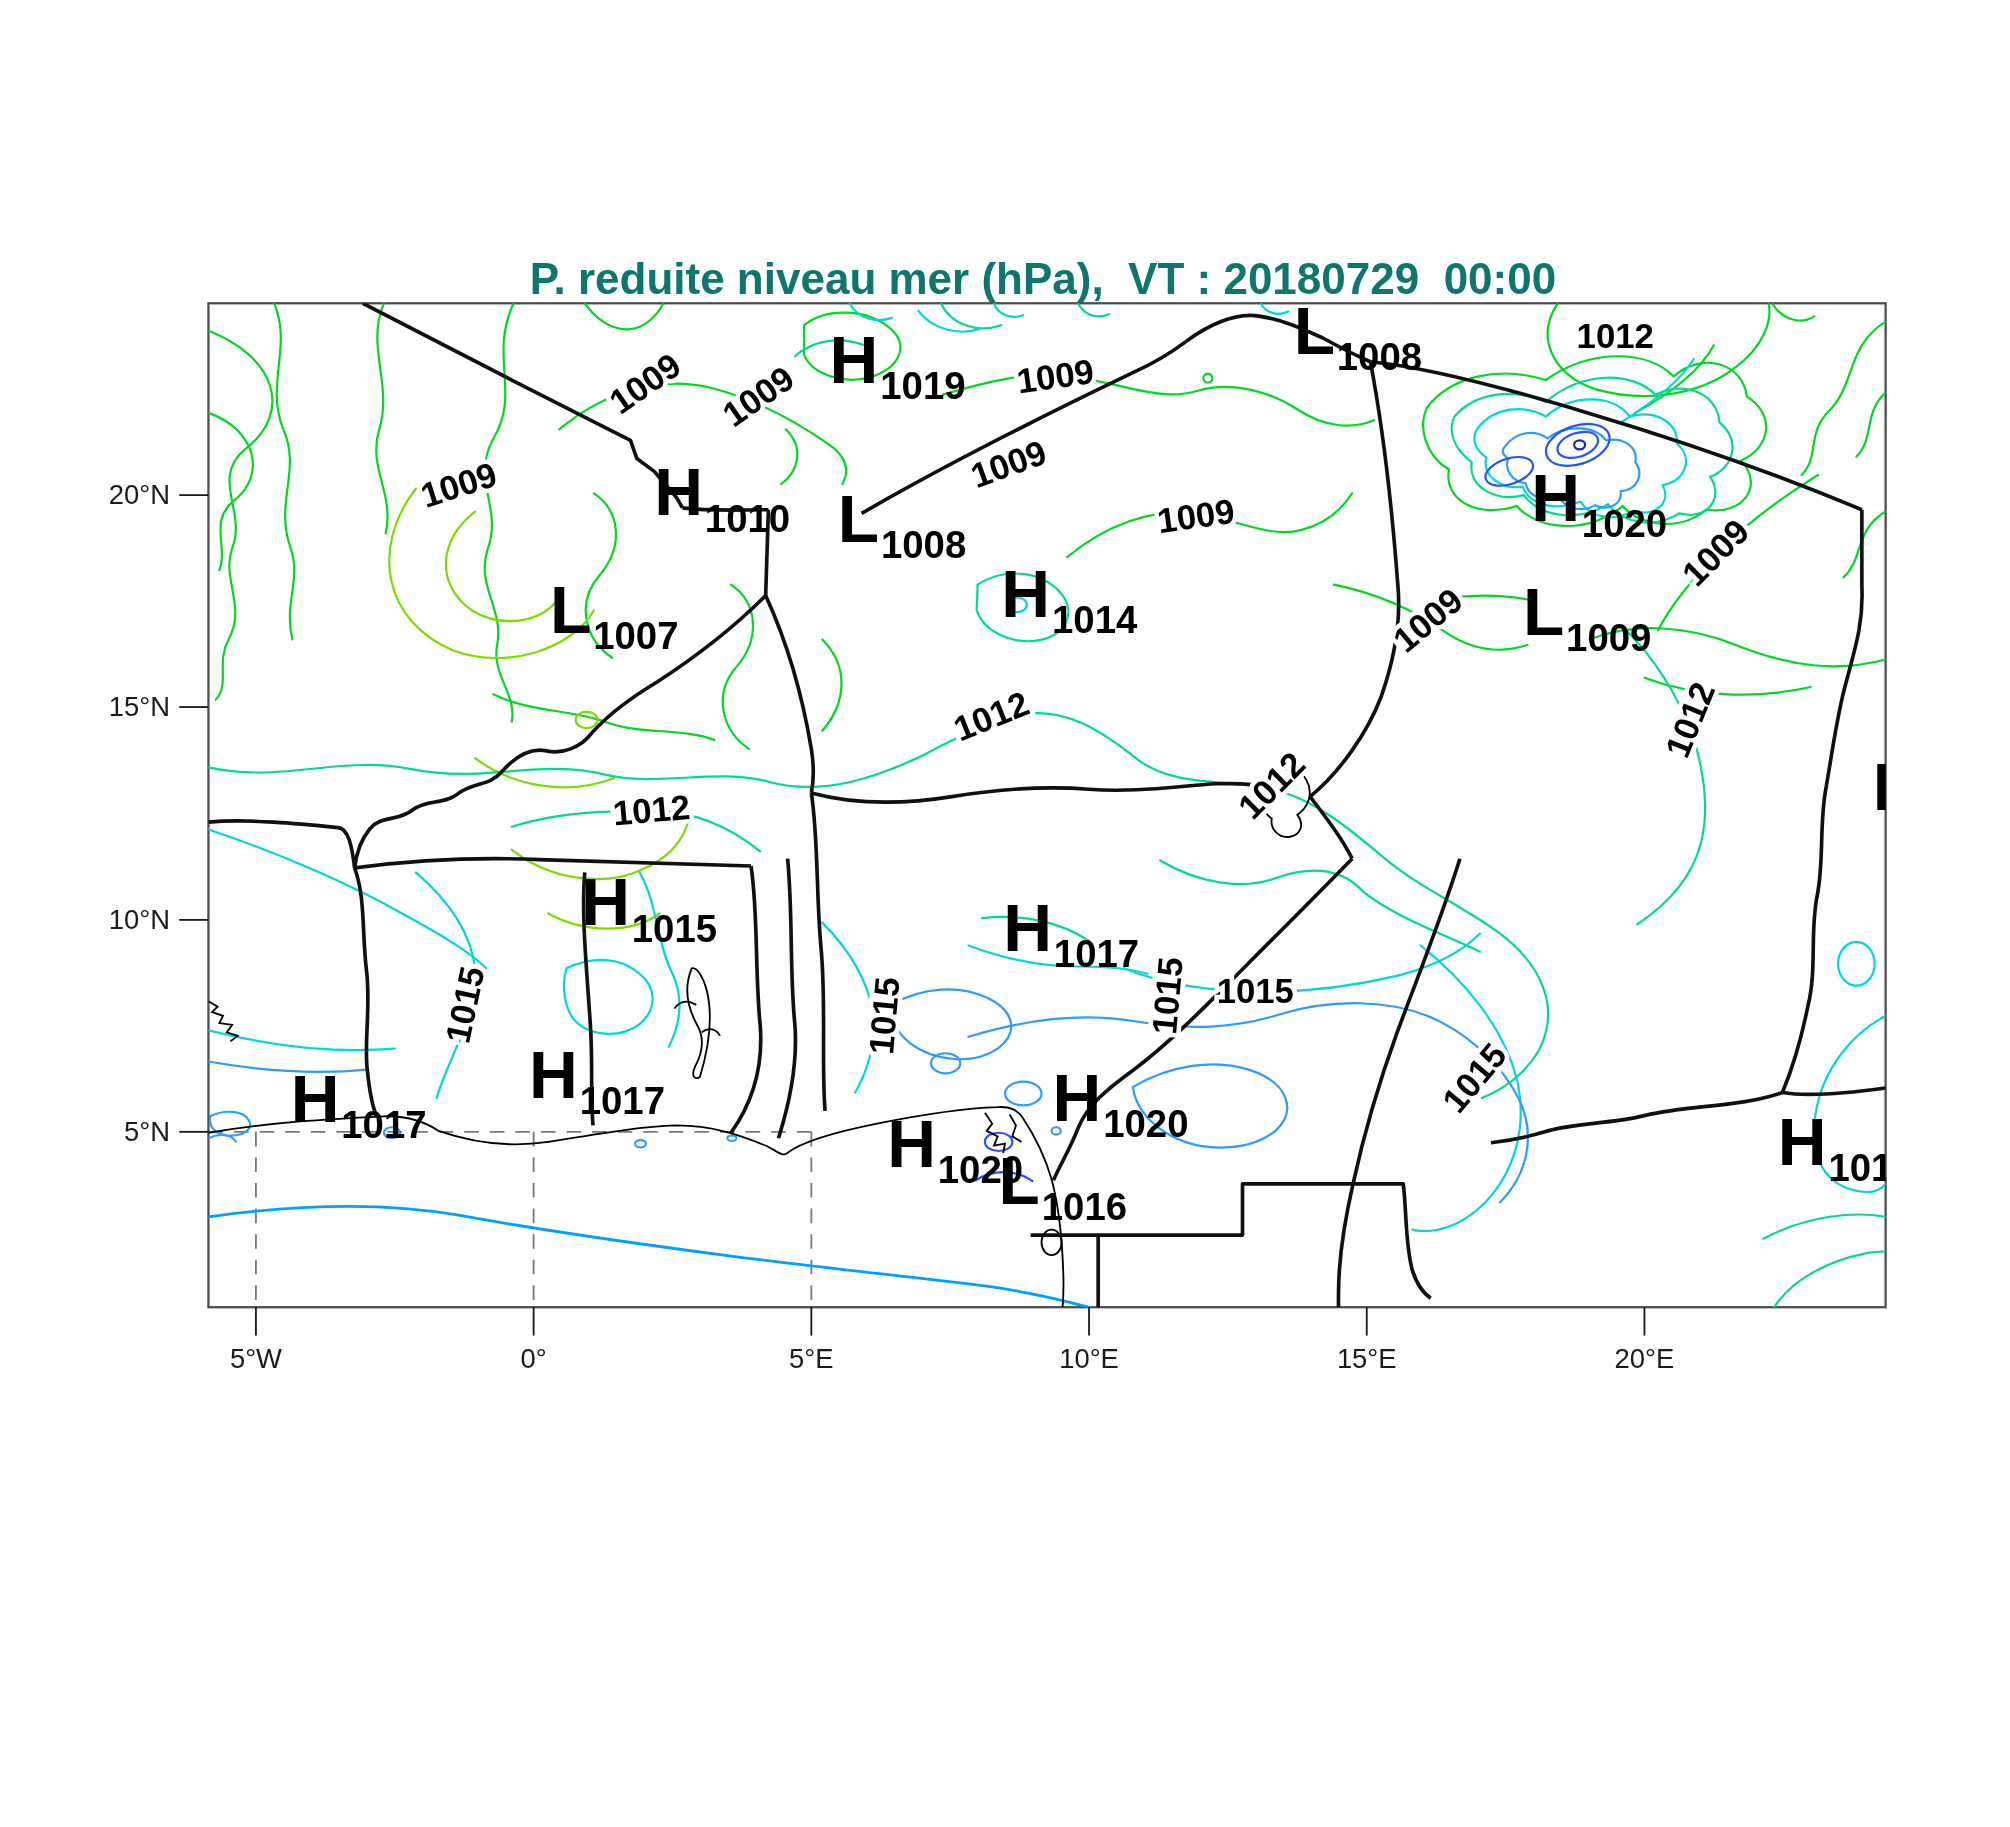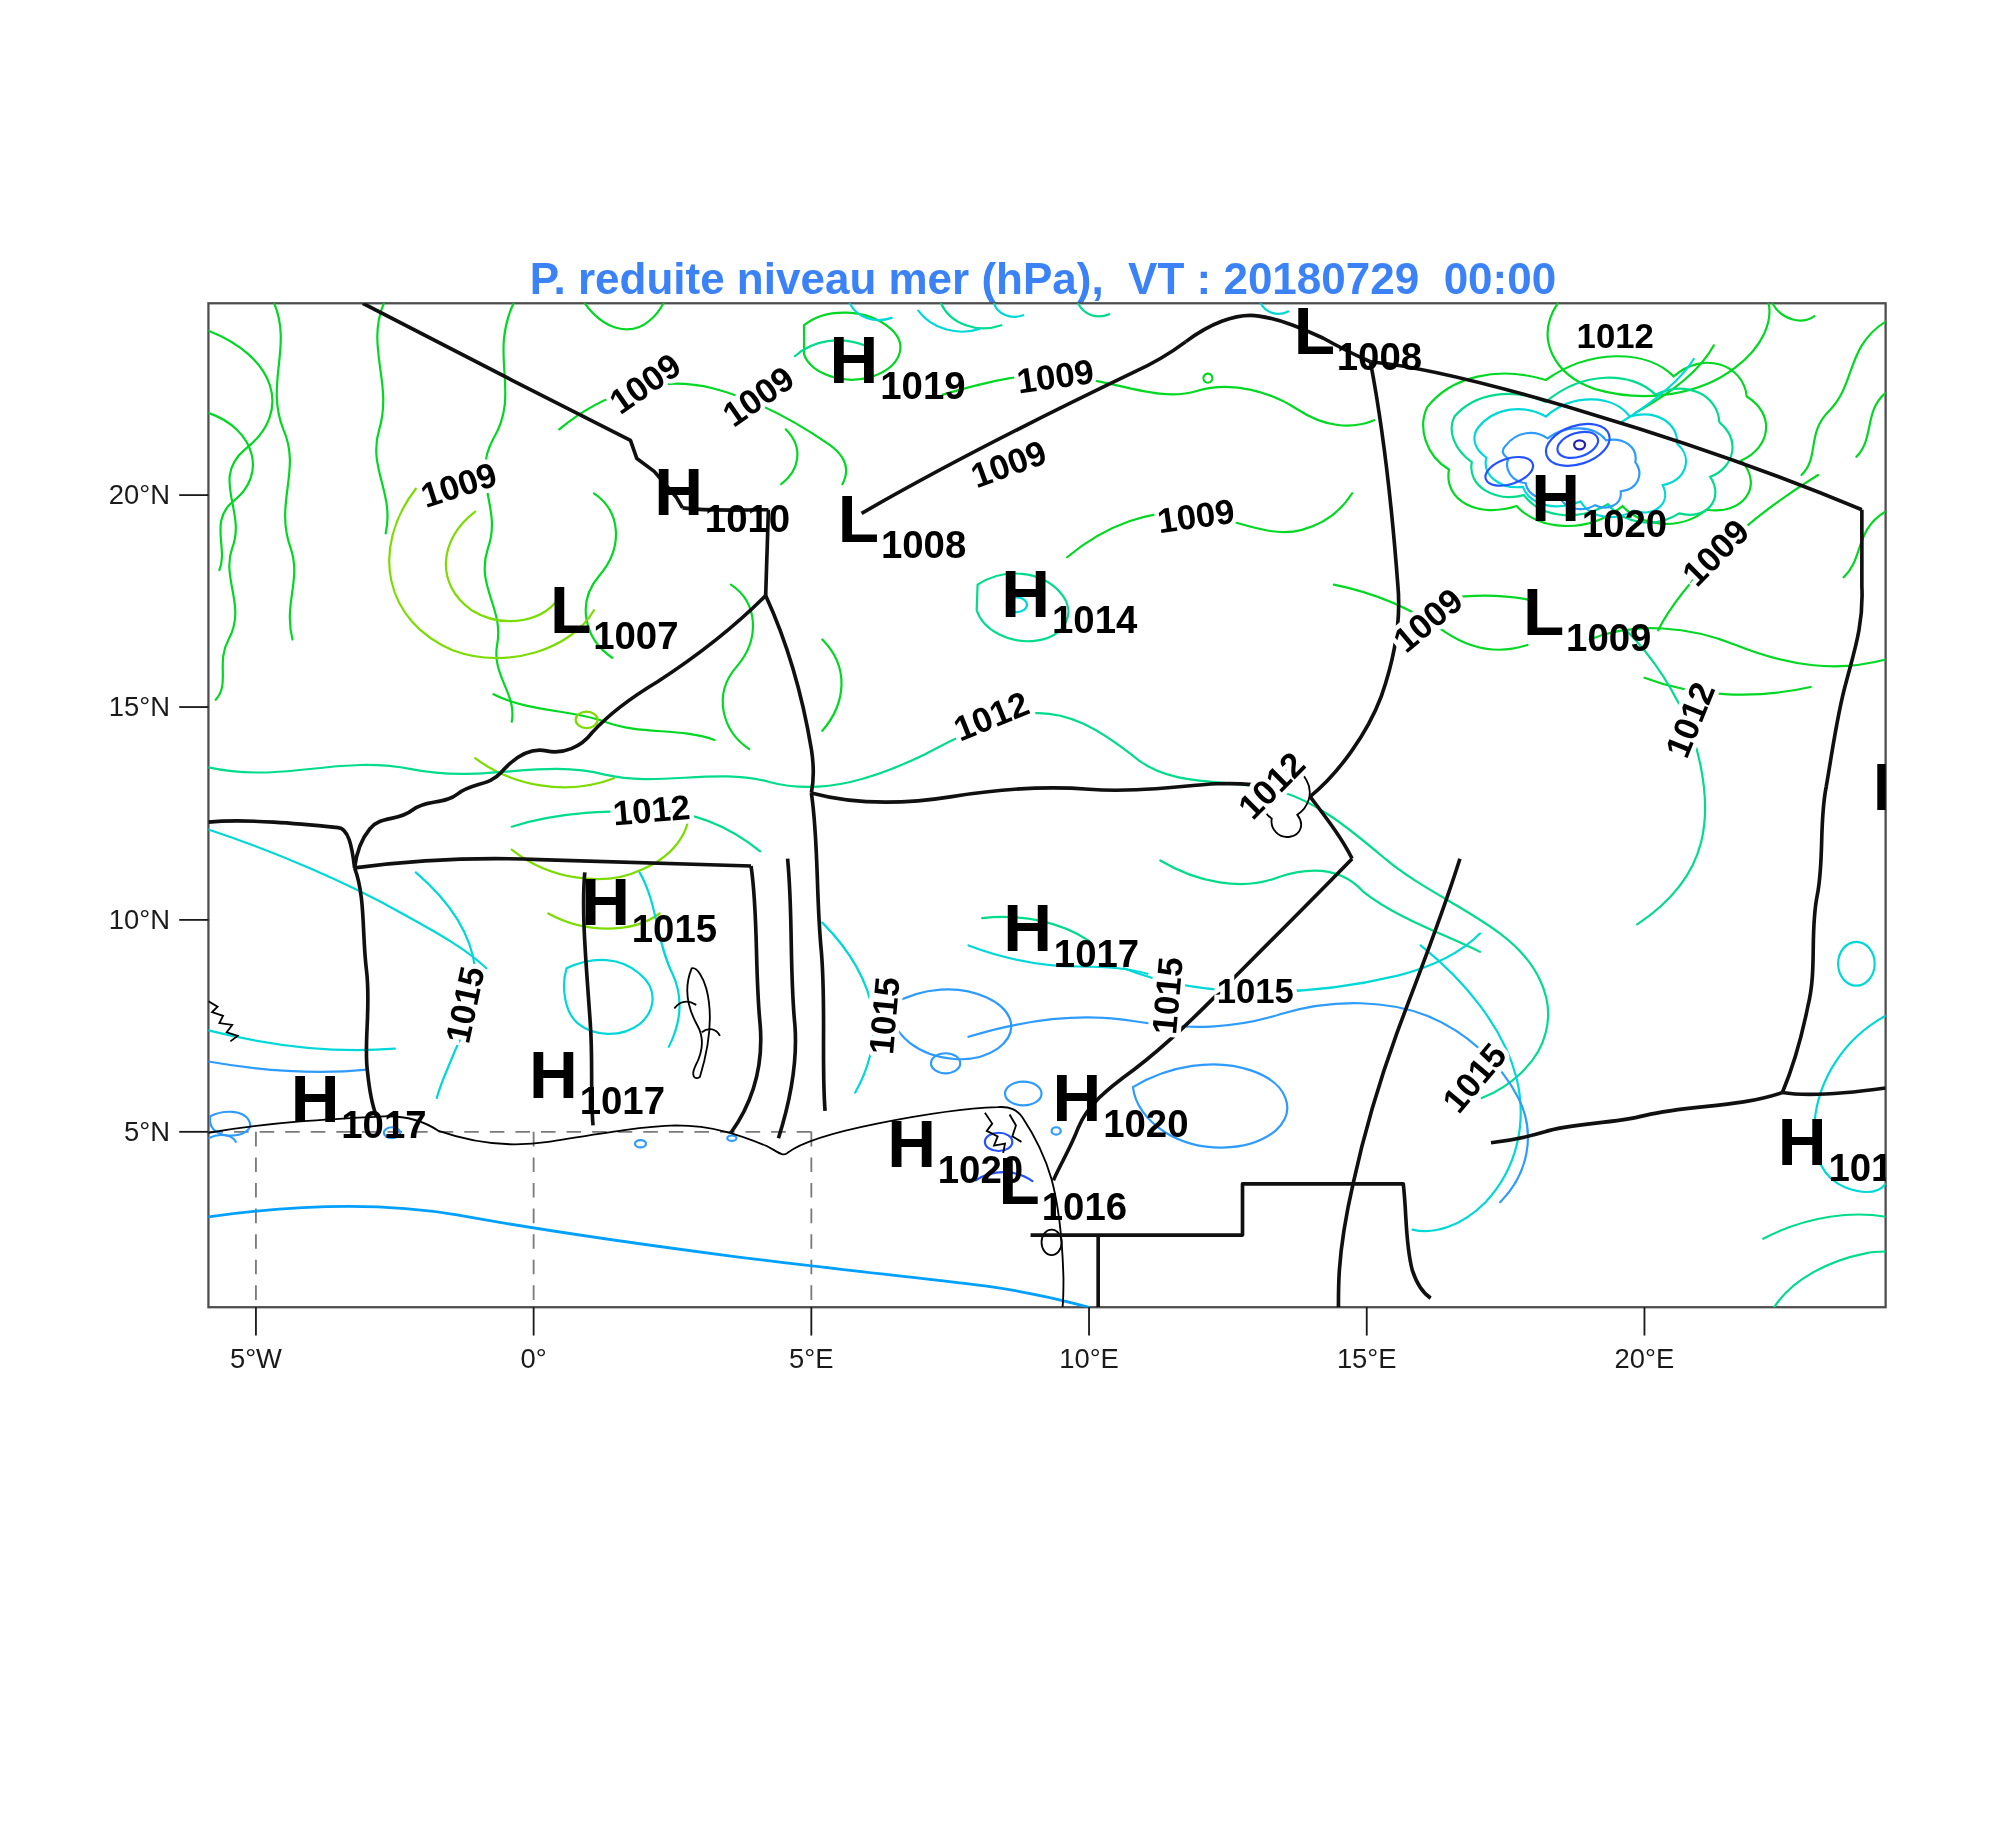--- a/index.html
+++ b/index.html
@@ -1,19 +1,19 @@
 <!DOCTYPE html>
 <html style="--green: #00d822; --chartreuse: #7cdc00; --spring: #00dc8c; --cyan: #00d8d8; --sky: #2e9bff; --blue: #2353ff; --navy: #2020b4; --ocean: #00a0ff; --border_black: #101010; --frame_gray: #4d4d4d;font-size:14.6px"><head>
 <meta charset="utf-8">
 <style>
   html,body{margin:0;padding:0;background:#ffffff;}
   #stage{position:relative;width:2010px;height:1827px;background:#fff;overflow:hidden;
          font-family:"Liberation Sans", sans-serif;}
   #plot-title{position:absolute;left:1043px;top:254px;transform:translateX(-50%);
-              white-space:pre;font-size:44px;font-weight:bold;color:#3b82f6;}
+              white-space:pre;font-size:44px;font-weight:bold;color:#0f766e;}
   svg{position:absolute;left:0;top:0;}
   .frame{fill:none;stroke:#4d4d4d;stroke-width:2.5px;}
   .grid{fill:none;stroke:#7a7a7a;stroke-width:2px;stroke-dasharray:16 12;}
   .tick{stroke:#1a1a1a;stroke-width:2px;}
   .axlab{font-size:30px;fill:#1a1a1a;}
   g.contour path{fill:none;stroke-width:2.4px;stroke-linecap:round;}
   g.c-green path{stroke:var(--green);}
   g.c-chart path{stroke:var(--chartreuse);}
   g.c-spring path{stroke:var(--spring);}
   g.c-cyan path{stroke:var(--cyan);}

